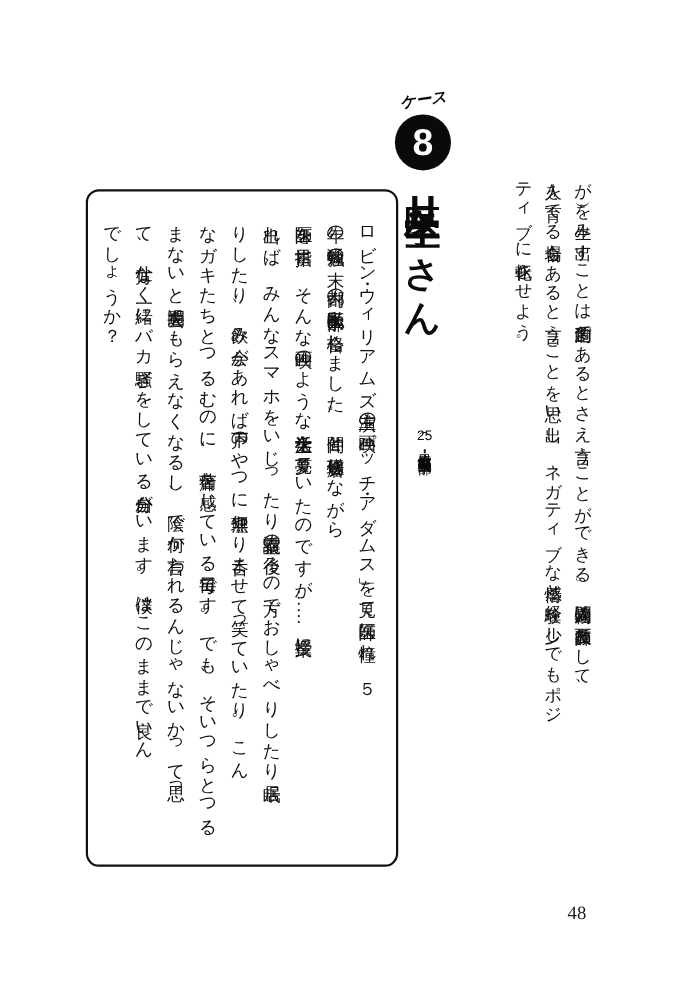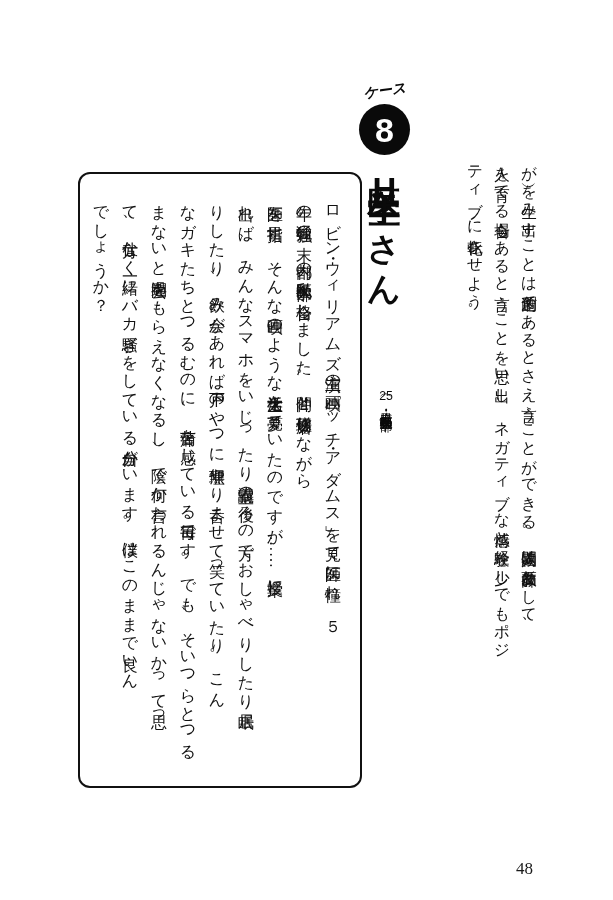--- a/index.html
+++ b/index.html
@@ -112,21 +112,21 @@
     font-size: 16px;
     line-height: 29px;
     letter-spacing: 0.5px;
     color: #111;
   }
   .box-text .vline { display: block; }
 
   .page-number {
     position: absolute;
     left: 516px;
-    top: 859px;
+    top: 820px;
     font-family: "Liberation Serif", serif;
     font-size: 17px;
     color: #1a1a1a;
   }
 </style>
 </head>
 <body>
 
 <div class="page">
 

